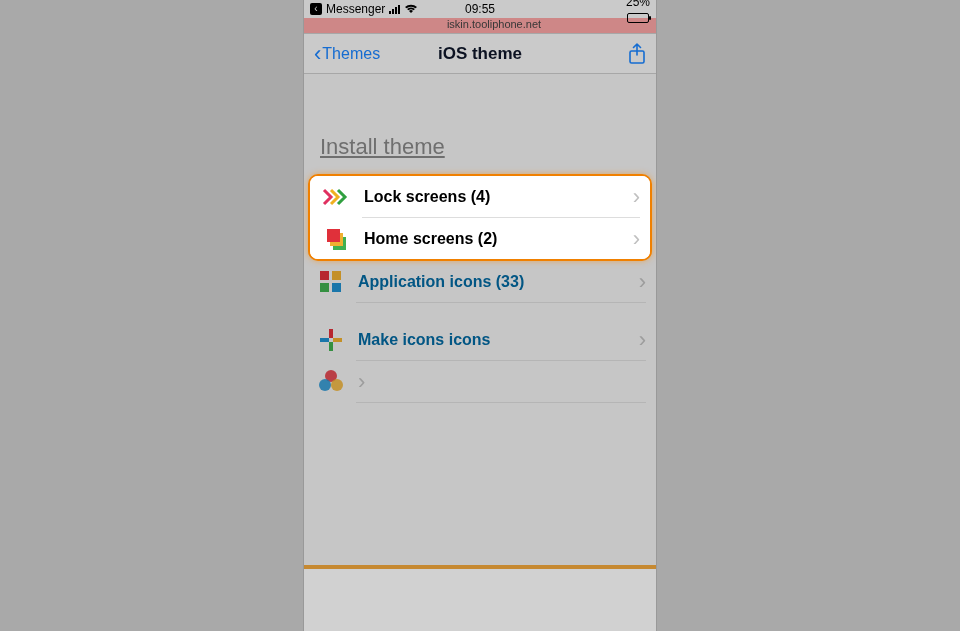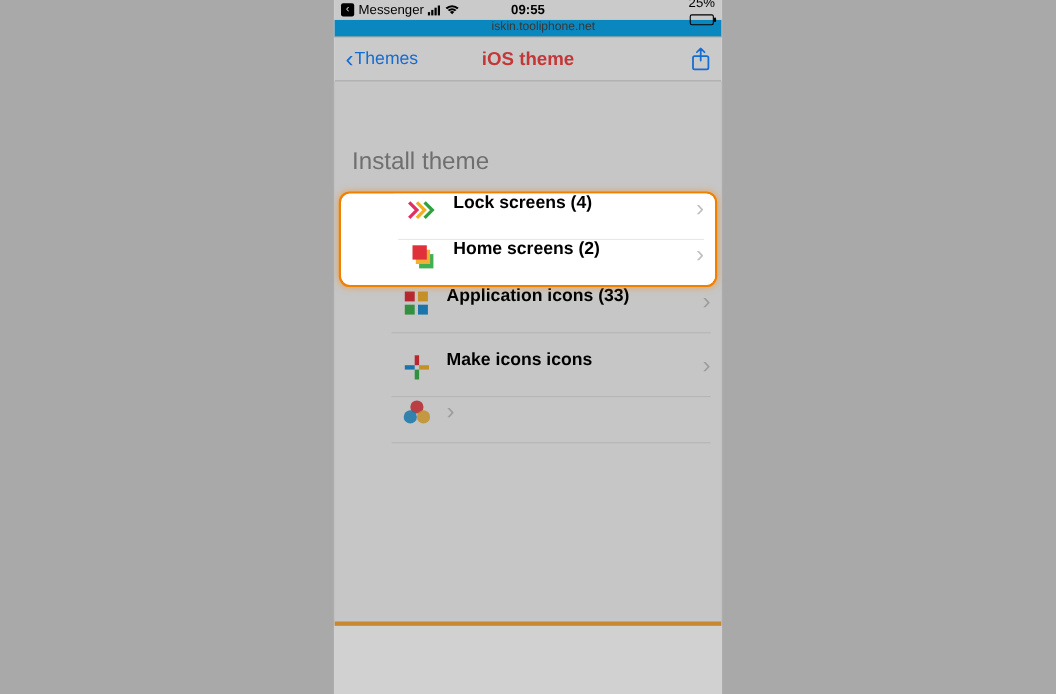--- a/index.html
+++ b/index.html
@@ -2,44 +2,44 @@
 <html><head>
   <meta charset="utf-8">
   <style>
     * { margin: 0; padding: 0; box-sizing: border-box; font-family: -apple-system, Helvetica, Arial, sans-serif; }
     body { width: 960px; height: 631px; background: #a9a9a9; display: flex; align-items: center; justify-content: center; }
     .phone { width: 354px; height: 631px; background: #f2f2f2; position: relative; overflow: hidden; border-left: 1px solid #999; border-right: 1px solid #999; }
     .dim-overlay { position: absolute; inset: 0; background: rgba(0,0,0,0.18); pointer-events: none; z-index: 5; }
     .status-bar { height: 18px; background: #f7f7f7; display: flex; align-items: center; font-size: 12px; padding: 0 6px; color: #000; position: relative; }
     .status-left { display: flex; align-items: center; gap: 4px; }
     .back-app { width: 12px; height: 12px; background: #000; border-radius: 2px; display:flex; align-items:center; justify-content:center; color:#fff; font-size:10px; line-height:1;}
-    .status-center { position: absolute; left:50%; transform:translateX(-50%); font-weight:700; }
+    .status-center { position: absolute; left:50%; transform:translateX(-50%); font-weight:400; }
     .status-right { margin-left:auto; display:flex; align-items:center; gap:4px;flex-direction:column; }
     .battery { width: 22px; height: 10px; border:1px solid #000; border-radius:2px; position:relative; }
     .battery::after { content:''; position:absolute; right:-3px; top:2px; width:2px; height:4px; background:#000; border-radius:1px;}
     .battery-fill { height:100%; width:25%; background:#000; }
     .signal { display:flex; gap:1px; align-items:flex-end; }
     .signal span { width:2px; background:#000; display:block; }
     .signal span:nth-child(1){height:3px;} .signal span:nth-child(2){height:5px;} .signal span:nth-child(3){height:7px;} .signal span:nth-child(4){height:9px;}
     .wifi { font-size:12px; }
-    .url-bar { height: 16px; background:#0ea5e9; text-align:center; font-size:11px; color:#444; border-bottom:1px solid #ccc;padding-left:28px; }
+    .url-bar { height: 16px; background:#fca5a5; text-align:center; font-size:11px; color:#444; border-bottom:1px solid #ccc;padding-left:28px; }
     .nav-bar { height: 40px; background:#f7f7f7; display:flex; align-items:center; padding:0 10px; border-bottom:1px solid #ccc; position: relative; }
     .nav-back { color:#1a84ff; font-size:16px; display:flex; align-items:center; font-weight:500;}
     .nav-back-arrow { font-size:22px; font-weight:400; margin-right:1px;}
-    .nav-title { position:absolute; left:50%; transform:translateX(-50%); font-size:17px; font-weight:600; color:#ef4444; }
+    .nav-title { position:absolute; left:50%; transform:translateX(-50%); font-size:17px; font-weight:600; color:#0f172a; }
     .nav-share { margin-left:auto; color:#1a84ff; }
     .share-icon { width:18px; height:22px; }
     .content { padding-top: 60px; }
-    .section-header { font-size: 22px; color:#888; padding: 0 16px 14px; font-weight:400; }
+    .section-header { font-size: 22px; color:#888; padding: 0 16px 14px; font-weight:400;text-decoration:underline; }
     .highlight-box { margin: 0 4px; border:2px solid #f08000; border-radius: 10px; background:#fff; box-shadow: 0 0 6px rgba(255,140,0,0.5); position:relative; z-index:10; overflow:hidden; }
-    .row { display:flex; height:41px; padding: 0 10px 0 12px; position:relative; background:#fff;margin-left:48px; }
+    .row { display:flex; align-items:center; height:41px; padding: 0 10px 0 12px; position:relative; background:#fff; }
     .row.dimmed { background: transparent; }
     .row-icon { width: 30px; height:30px; margin-right: 12px; flex-shrink:0; display:flex; align-items:center; justify-content:center; }
     .row-label { font-size:16px; color:#000; font-weight:600; flex:1; }
-    .row.dimmed .row-label { color:#000000; }
+    .row.dimmed .row-label { color:#0369a1; }
     .chevron { color:#c0c0c0; font-size:22px; font-weight:300; }
     .divider-line { height:1px; background:#ddd; margin-left:52px; margin-right:10px; }
     .group-gap { height: 16px; }
     .bottom-bar { position:absolute; bottom: 62px; left:0; right:0; height:4px; background:#f2a83c; }
     .bottom-area { position:absolute; bottom:0; left:0; right:0; height:62px; background:#fff; }
     
     svg { display:block; }
   </style>
 </head>
 <body>

